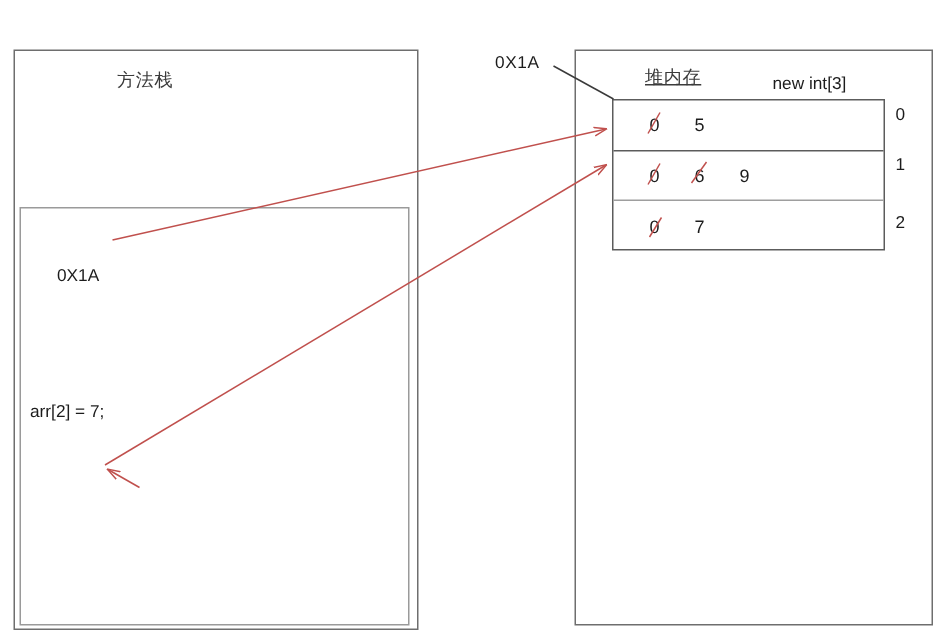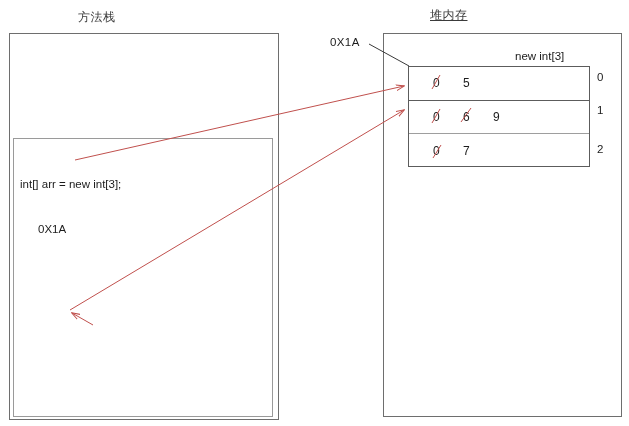--- a/index.html
+++ b/index.html
@@ -7,20 +7,21 @@
     width:629px;height:426px;position:relative;overflow:hidden;
     font-family:"Liberation Sans","DejaVu Sans",sans-serif;
     color:#1a1a1a;
   }
   .canvas{position:absolute;left:0;top:0;width:629px;height:426px;}
 
   
   .title{
     position:absolute;font-size:12px;color:#3b3b3b;white-space:nowrap;
     letter-spacing:.5px;
+    margin-top:36px;
   }
   #stack-title{left:78px;top:9px;}
   #heap-title{left:430px;top:7px;text-decoration:underline;}
 
   
   .frame{position:absolute;border:1px solid #6e6e6e;background:transparent;}
   #stack-frame{left:9px;top:33px;width:268px;height:385px;}
   #heap-frame{left:383px;top:33px;width:237px;height:382px;}
 
   
@@ -89,23 +90,23 @@
 <div class="canvas">
 
   <div class="title" id="stack-title">方法栈</div>
   <div class="title" id="heap-title">堆内存</div>
 
   <div class="frame" id="stack-frame"></div>
   <div class="frame" id="heap-frame"></div>
   <div id="code-frame"></div>
 
   <div class="code">
-    <span class="ln">int[] arr = new int[3];</span>
     <span class="ln"><span class="ind"></span><span>0X1A</span></span>
     <span class="ln blank"></span>
+    <span class="ln">arr[2] = 7;</span>
     
     
     
     
     
     
     
     
     
     

